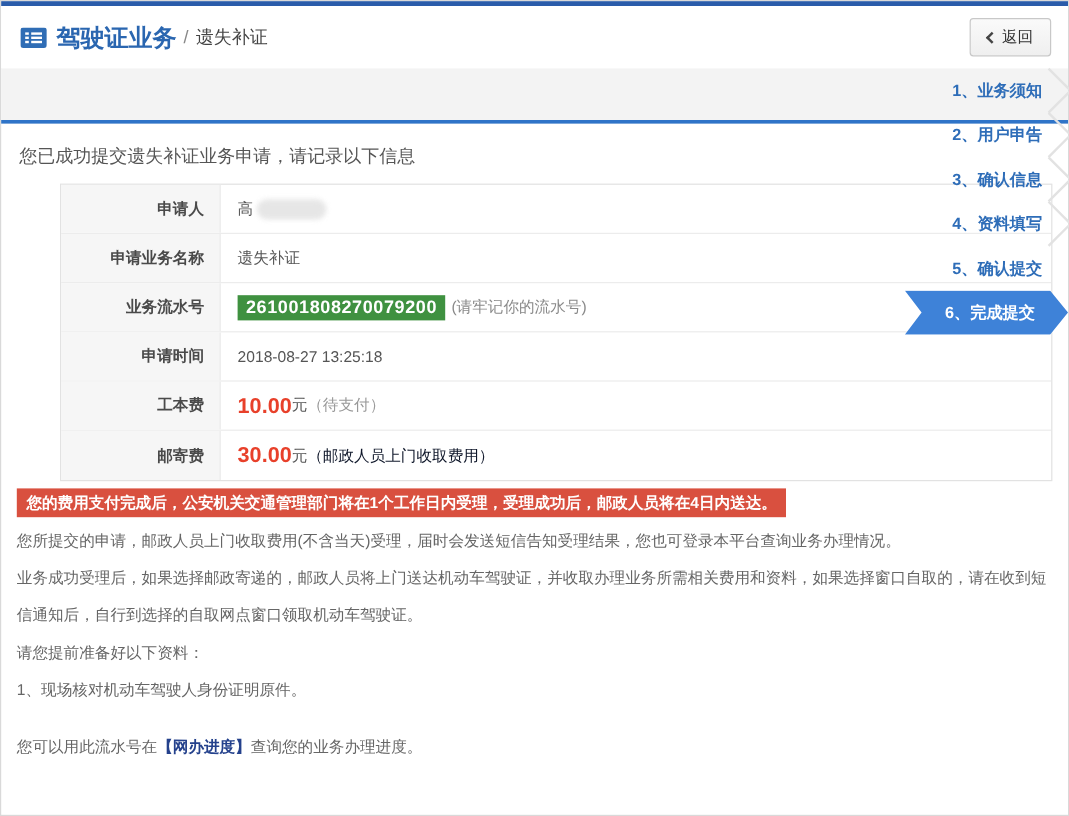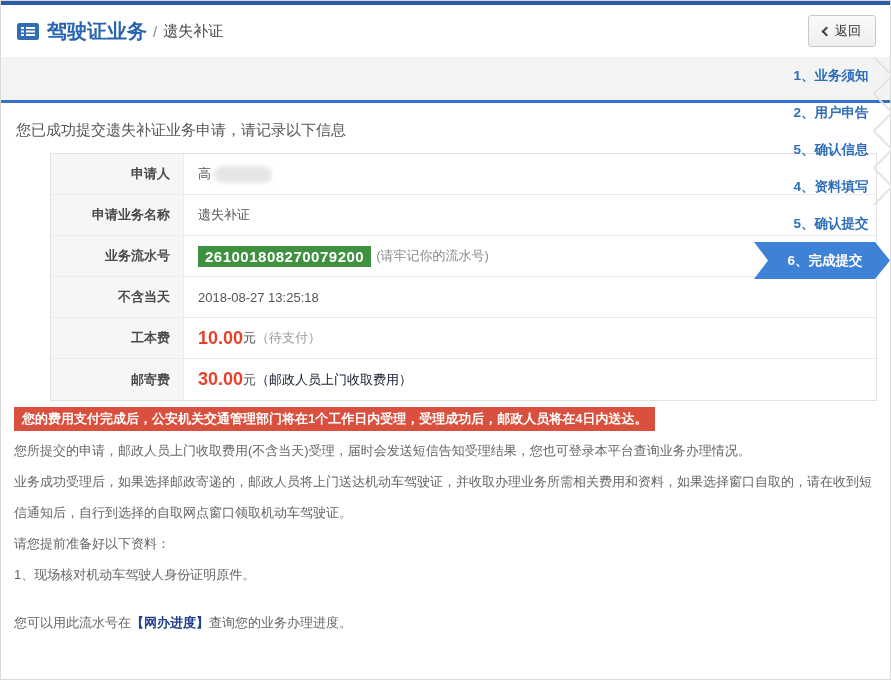--- a/index.html
+++ b/index.html
@@ -124,21 +124,21 @@
     <span class="spacer"></span>
     <button class="back-btn">
       <span class="chev-left"></span>
       <span>返回</span>
     </button>
   </div>
 
   <div class="tabs">
     <div class="step has-sep">1、业务须知</div>
     <div class="step has-sep">2、用户申告</div>
-    <div class="step has-sep">5、确认信息</div>
+    <div class="step has-sep">3、确认信息</div>
     <div class="step has-sep">4、资料填写</div>
     <div class="step">5、确认提交</div>
     <div class="step active">6、完成提交</div>
   </div>
 
   <div class="content">
     <div class="result-heading">您已成功提交遗失补证业务申请，请记录以下信息</div>
 
     <div class="info-table">
       <div class="info-row">
@@ -155,21 +155,21 @@
         </div>
       </div>
       <div class="info-row">
         <div class="info-label">业务流水号</div>
         <div class="info-value">
           <span class="serial-badge">261001808270079200</span>
           <span class="serial-note">(请牢记你的流水号)</span>
         </div>
       </div>
       <div class="info-row">
-        <div class="info-label">不含当天</div>
+        <div class="info-label">申请时间</div>
         <div class="info-value">
           <span>2018-08-27 13:25:18</span>
         </div>
       </div>
       <div class="info-row">
         <div class="info-label">工本费</div>
         <div class="info-value">
           <span class="amount">10.00</span>
           <span class="unit">元</span>
           <span class="note-gray">（待支付）</span>

